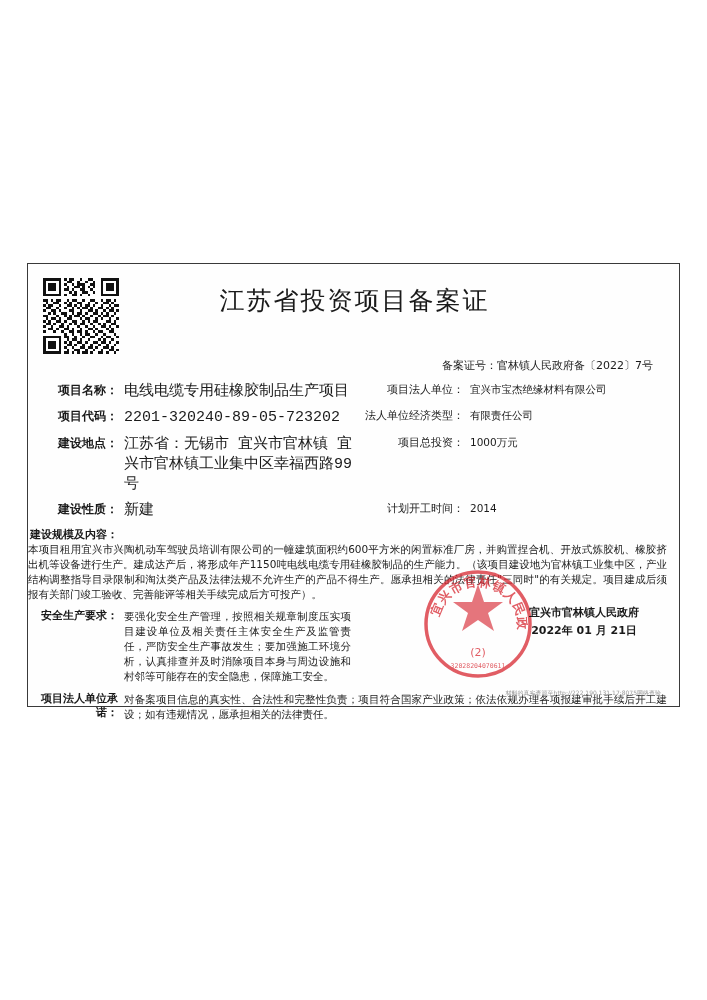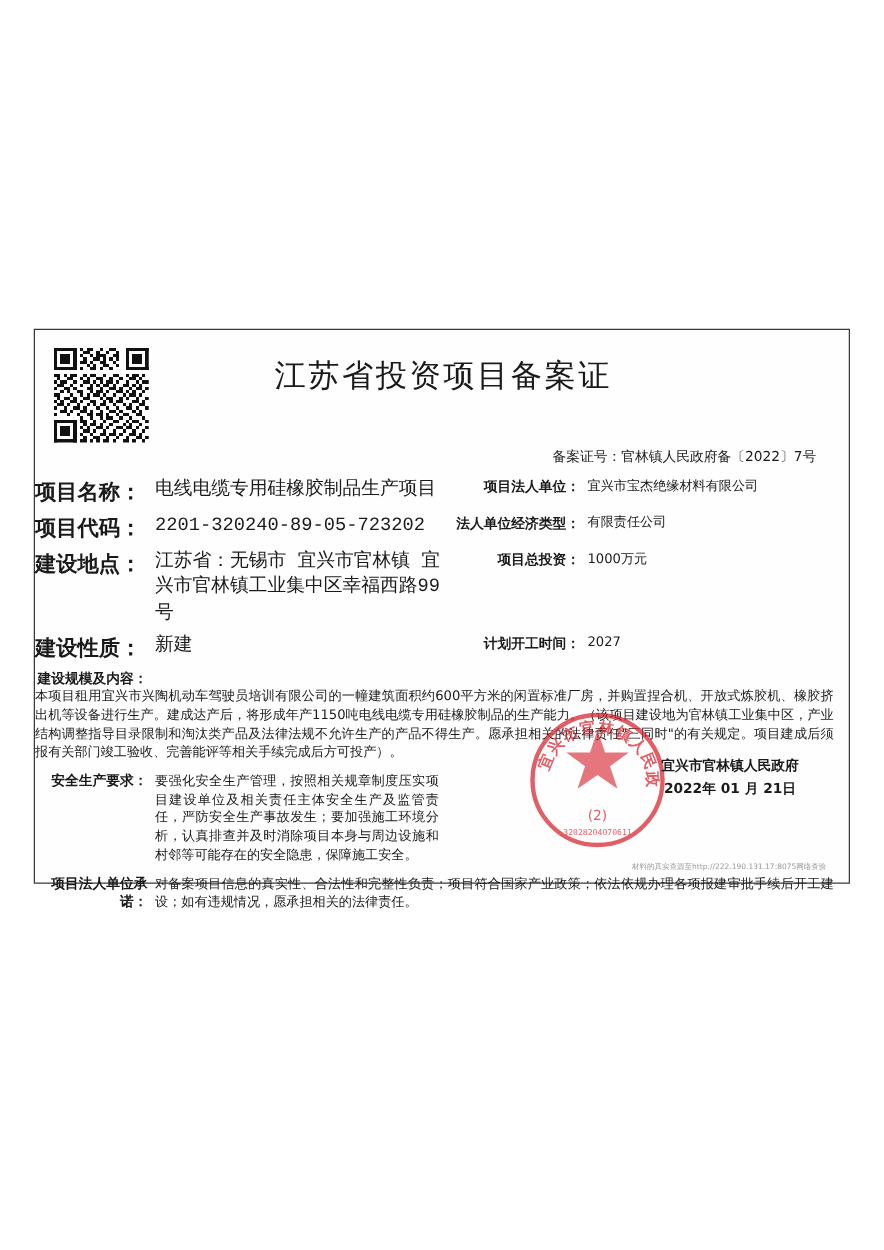--- a/index.html
+++ b/index.html
@@ -55,42 +55,43 @@
     width:653px;
   }
   .row{
     display:flex;
     width:100%;
     margin-bottom:6px;
   }
   .lbl{
     width:96px;
     min-width:96px;
+    text-align:right;
     padding-right:6px;
-    font-size:17px;
+    font-size:12px;
     font-weight:bold;
     color:#1a1a1a;
     box-sizing:border-box;
   }
   .val{
     font-size:15px;
     color:#1a1a1a;
     line-height:1.35;
     flex:1;
     font-family:Liberation Mono, monospace;
   }
   .half-left{ width:326px;min-width:326px;display:flex; }
   .half-right{ width:327px;min-width:327px;display:flex; }
   .lbl2{
     width:116px;
     min-width:116px;
     text-align:right;
     padding-right:6px;
     font-size:11px;
-    font-weight:bold;
+    font-weight:normal;
     color:#1a1a1a;
     box-sizing:border-box;
   }
   .val2{
     font-size:10.5px;
     color:#1a1a1a;
     line-height:1.35;
     flex:1;
   }
   .blockrow{
@@ -429,21 +430,21 @@
         </div>
       </div>
 
       <div class="row">
         <div class="half-left">
           <div class="lbl">建设性质：</div>
           <div class="val">新建</div>
         </div>
         <div class="half-right">
           <div class="lbl2">计划开工时间：</div>
-          <div class="val2">2027</div>
+          <div class="val2">2014</div>
         </div>
       </div>
 
       <div class="blockrow" style="margin-top:6px;flex-direction:column;">
         <div class="lbl-wide">建设规模及内容：</div>
         <div class="para">本项目租用宜兴市兴陶机动车驾驶员培训有限公司的一幢建筑面积约600平方米的闲置标准厂房，并购置捏合机、开放式炼胶机、橡胶挤出机等设备进行生产。建成达产后，将形成年产1150吨电线电缆专用硅橡胶制品的生产能力。（该项目建设地为官林镇工业集中区，产业结构调整指导目录限制和淘汰类产品及法律法规不允许生产的产品不得生产。愿承担相关的法律责任"三同时"的有关规定。项目建成后须报有关部门竣工验收、完善能评等相关手续完成后方可投产）。</div>
       </div>
 
       <div class="blockrow safety" style="margin-top:8px;">
         <div class="lbl-wide">安全生产要求：</div>

